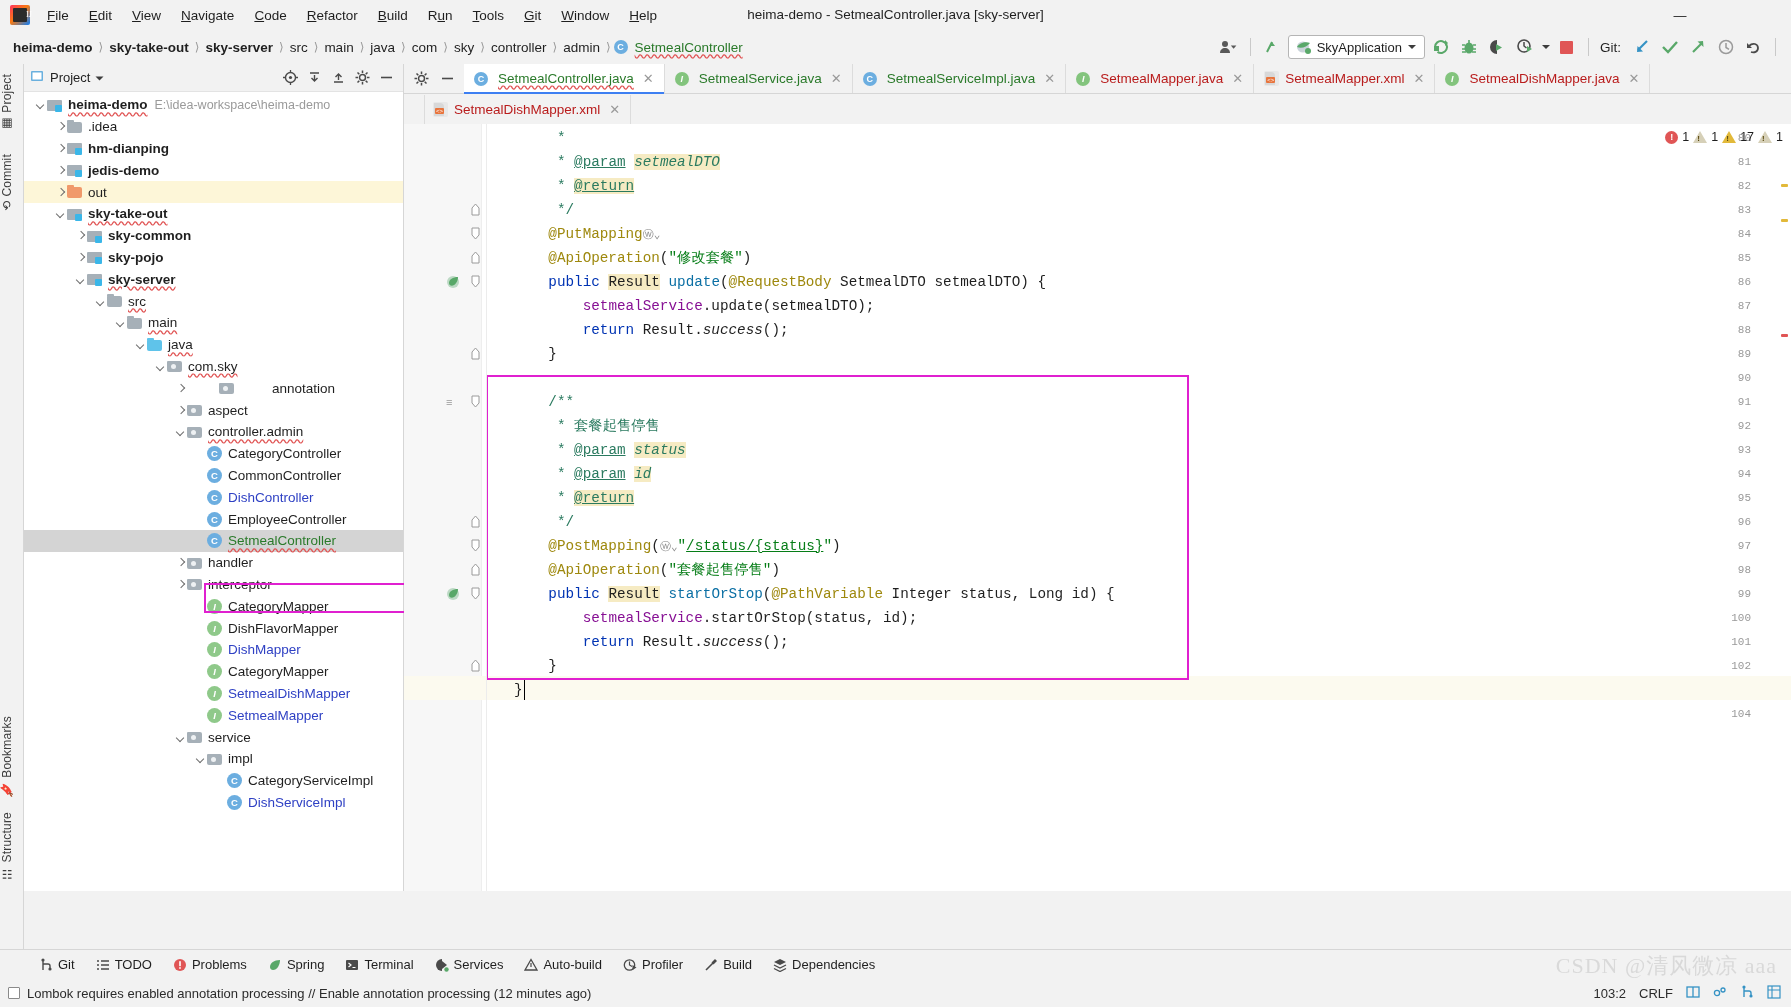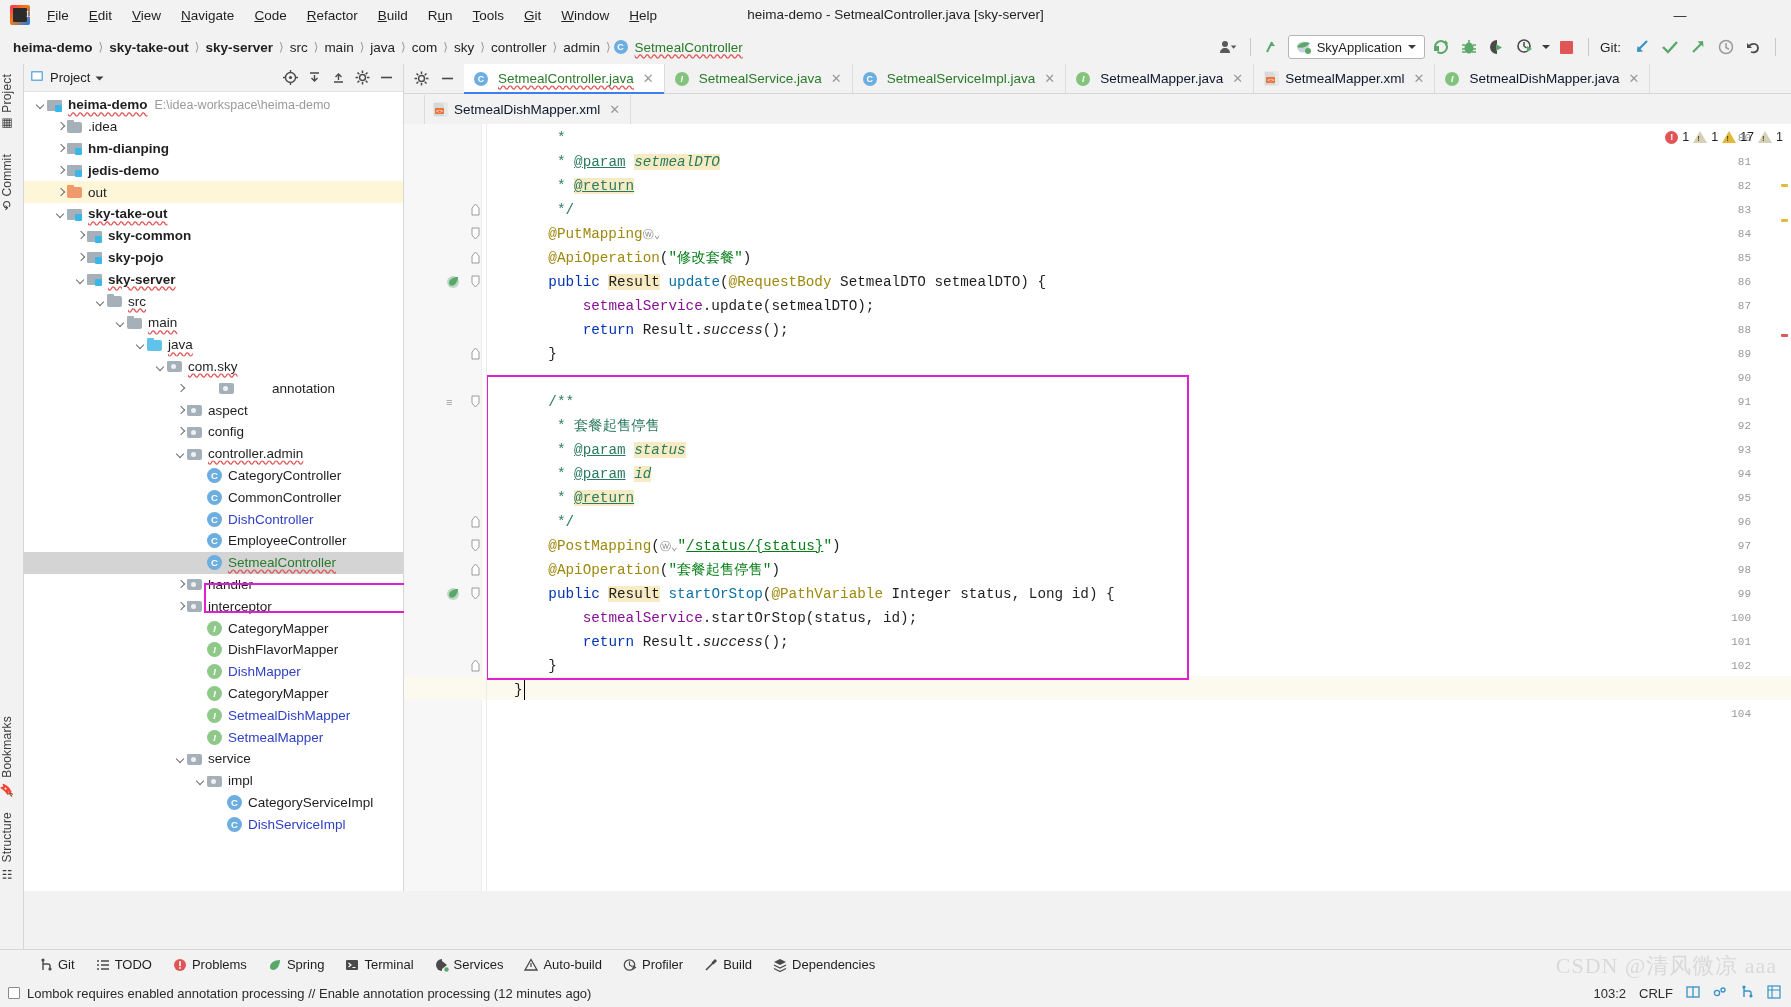--- a/index.html
+++ b/index.html
@@ -99,21 +99,21 @@
   .tabsbar { position:absolute; left:404px; top:64px; right:0; height:30px; background:#f2f2f2;
      border-bottom:1px solid #d6d6d6; display:flex; align-items:flex-end; }
   .tabsbar2 { position:absolute; left:404px; top:94px; right:0; height:30px; background:#f2f2f2;
      display:flex; align-items:flex-end; }
   .tab { height:29px; display:flex; align-items:center; gap:6px; padding:0 10px 0 10px;
      font-size:13.5px; border-right:1px solid #dcdcdc; position:relative; background:#f2f2f2;}
   .tab.active { background:#fff; }
   .tab.active::after{content:"";position:absolute;left:0;right:0;bottom:-1px;height:2.5px;background:#3d7ff2;}
   .tab .x { color:#999; font-size:13px; margin-left:3px; }
   .tab .nm.green{color:#2a7a2a;}
-  .tab .nm.blue{color:#0f172a;}
+  .tab .nm.blue{color:#b91c1c;}
   .xico{width:15px;height:15px;flex:none;position:relative;background:#e8e8e8;border-radius:2px;}
   .xico::before{content:"";position:absolute;left:1px;top:1px;width:10px;height:13px;background:#d8d8d8;border-top-right-radius:4px;}
   .xico::after{content:"<>";position:absolute;left:2px;top:6px;font-size:6px;color:#fff;background:#e8743c;padding:0 1px;border-radius:1px;}
 
   
   .editor { position:absolute; left:404px; top:124px; right:0; bottom:116px; background:#fff; overflow:hidden;}
   .gutter { position:absolute; left:0; top:0; bottom:0; width:64px; background:#f7f7f7; }
   .gutter-line{ position:absolute; right:40px; width:34px; text-align:right; color:#999; font-size:11px;
      font-family:"Liberation Mono", monospace; }
   .fold { position:absolute; left:64px; top:0; bottom:0; width:14px; background:#f7f7f7; border-right:1px solid #eee;}
@@ -425,25 +425,20 @@
         </div>
         <div class="trow" style="padding-left: 150px; gap: 32px;">
           <span class="arrow r"></span>
           <span class="fico pkg"></span>
           <span class="tlbl">annotation</span>
         </div>
         <div class="trow" style="padding-left: 150px;">
           <span class="arrow r"></span>
           <span class="fico pkg"></span>
           <span class="tlbl">aspect</span>
-        </div>
-        <div class="trow" style="padding-left: 150px;">
-          <span class="arrow r"></span>
-          <span class="fico pkg"></span>
-          <span class="tlbl">config</span>
         </div>
         <div class="trow" style="padding-left: 150px;">
           <span class="arrow d"></span>
           <span class="fico pkg"></span>
           <span class="tlbl wavy">controller.admin</span>
         </div>
         <div class="trow" style="padding-left: 170px;">
           <span class="arrow "></span>
           <span class="cico c">C</span>
           <span class="tlbl">CategoryController</span>

